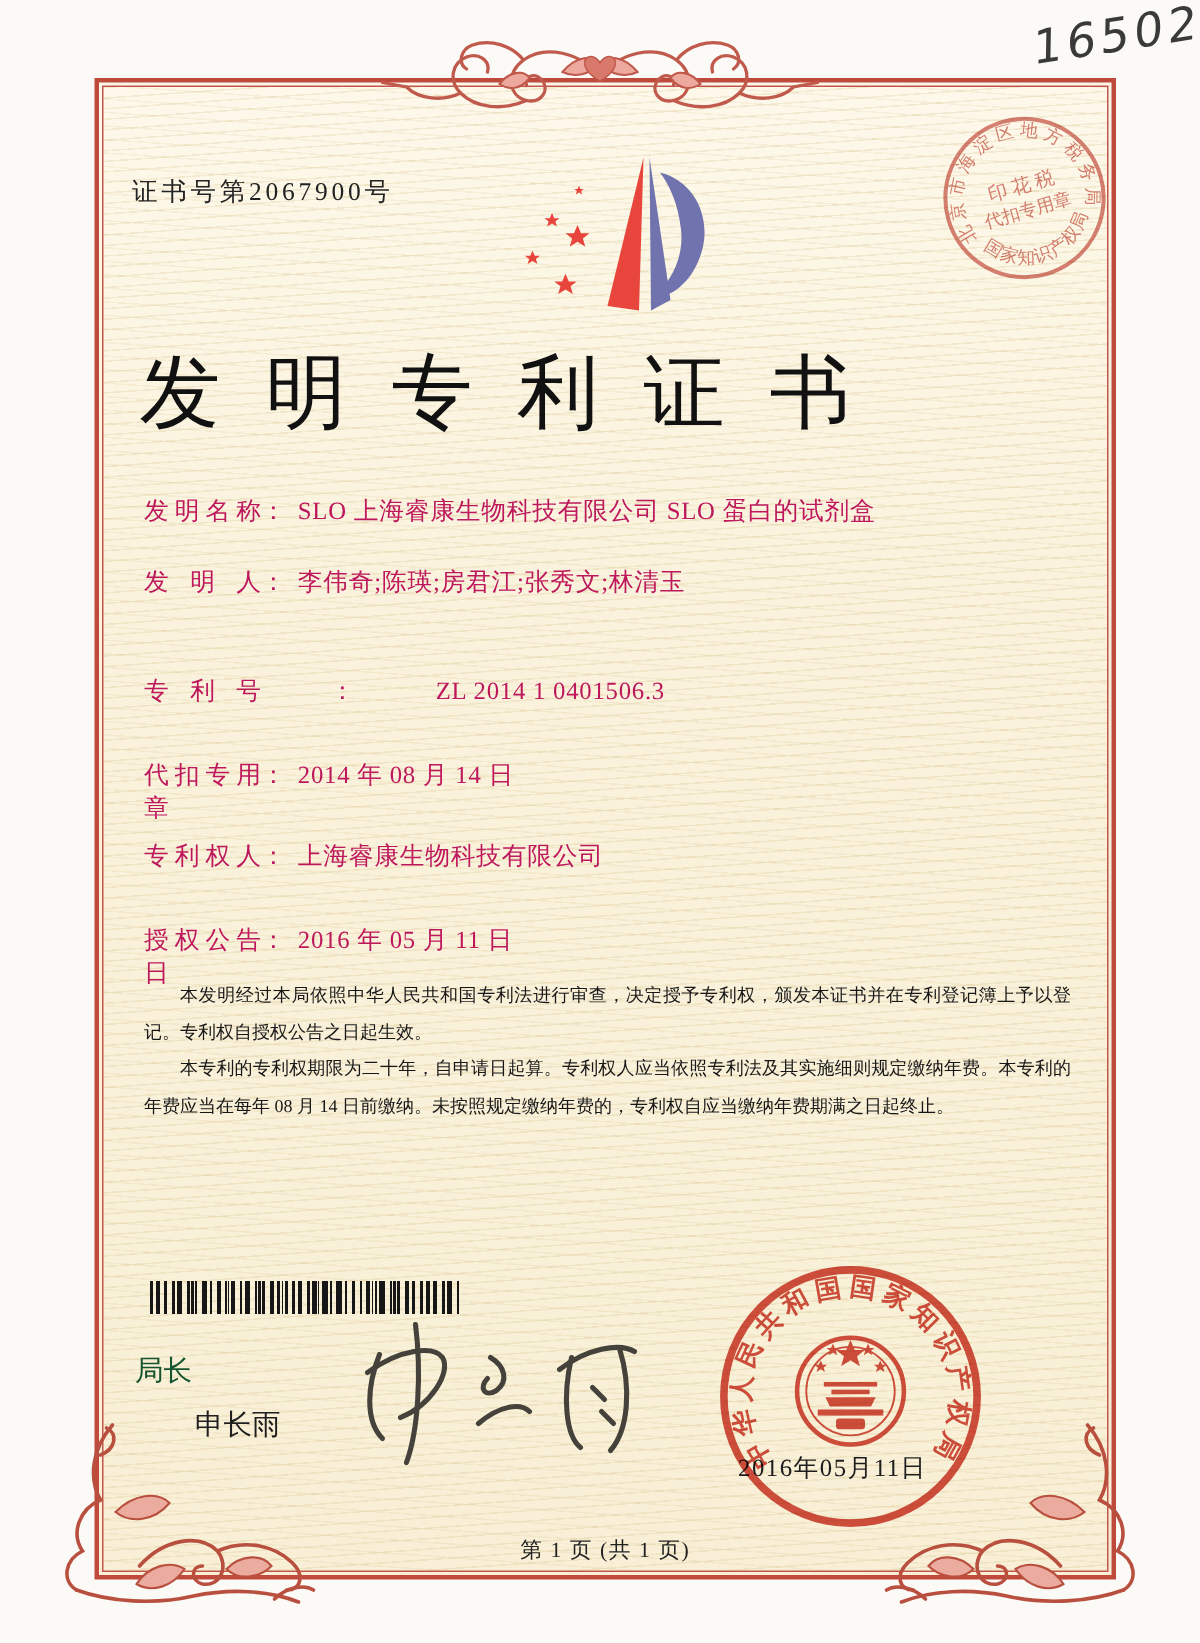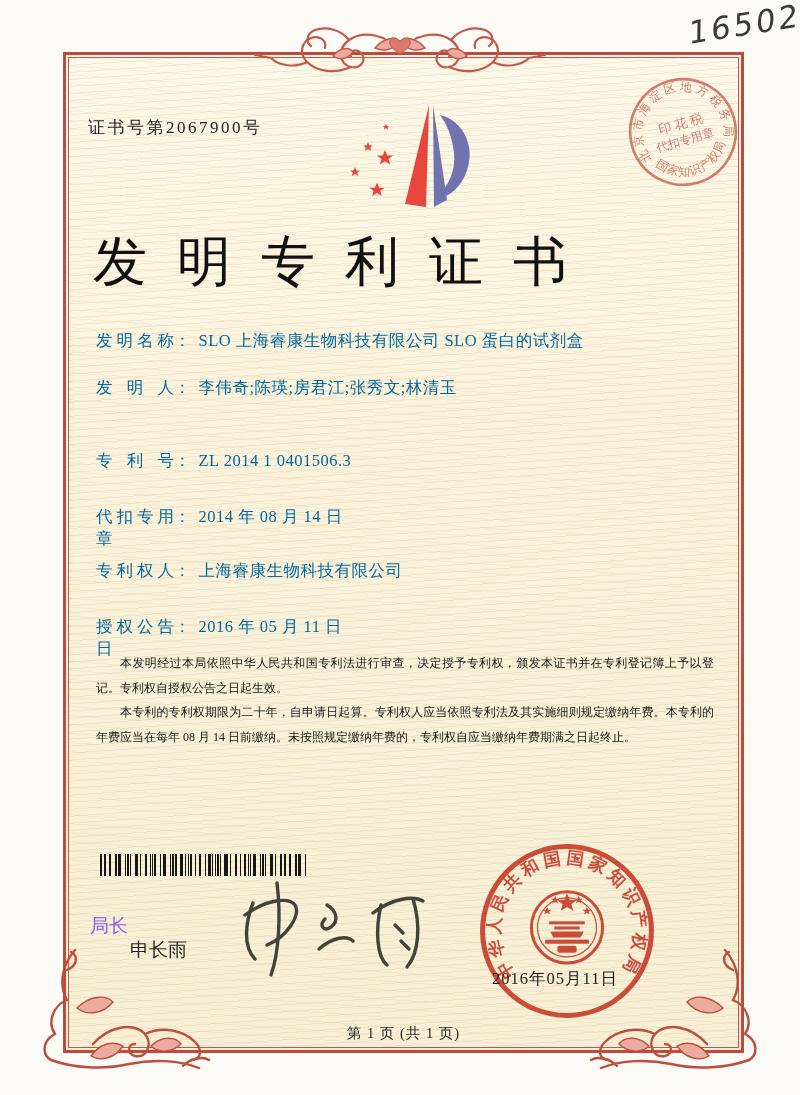--- a/index.html
+++ b/index.html
@@ -30,42 +30,42 @@
   .handwritten{
     left:688px;top:6px;font-family:"DejaVu Sans",sans-serif;
     font-size:31px;color:#3a3a3a;transform:rotate(-9deg) skewX(-10deg);
     letter-spacing:3px;
   }
   .cert-no{left:88px;top:116px;font-size:17px;letter-spacing:2.5px;color:#222;}
   .title{
     left:63px;top:226px;width:681px;text-align:left;
     font-size:54px;letter-spacing:30px;text-indent:30px;color:#111;font-weight:normal;
   }
-  .field-row{left:96px;display:flex;align-items:baseline;font-size:16.5px;color:#0369a1;}
+  .field-row{left:96px;display:flex;align-items:baseline;font-size:16.5px;color:#be185d;}
   .flabel{display:inline-block;width:78px;text-align:justify;text-align-last:justify;}
   .fcolon{margin-right:8px;}
   .fvalue{letter-spacing:0.5px;white-space:nowrap;}
-  .row-0{top:330px;} .row-1{top:377px;} .row-2{top:450px;}
+  .row-0{top:330px;} .row-1{top:377px;} .row-2{top:450px;gap:46px;}
   .row-3{top:506px;} .row-4{top:560px;} .row-5{top:616px;}
 
   .body-text{
     left:96px;top:651px;width:618px;font-size:12px;line-height:24.6px;
     text-align:justify;color:#171717;
   }
   .body-text p{margin:0;text-indent:2em;}
 
   .barcode{
     left:100px;top:854px;width:206px;height:22px;
     background-image:
       repeating-linear-gradient(90deg,#161616 0 1.5px,rgba(0,0,0,0) 1.5px 5px),
       repeating-linear-gradient(90deg,#161616 0 2px,rgba(0,0,0,0) 2px 9px),
       repeating-linear-gradient(90deg,rgba(0,0,0,0) 0 4px,#161616 4px 5px,rgba(0,0,0,0) 5px 12px);
   }
 
-  .sig-title{left:90px;top:901px;font-family:"Liberation Sans",sans-serif;font-size:19px;color:#8b5cf6;margin-top:12px;}
+  .sig-title{left:90px;top:901px;font-family:"Liberation Sans",sans-serif;font-size:19px;color:#14532d;}
   .sig-name{left:90px;top:937px;font-family:"Liberation Sans",sans-serif;font-size:19px;color:#1f1f1f;margin-left:40px;}
 
   .seal-date{left:492px;top:968px;font-size:16.5px;letter-spacing:1px;color:#1d1d1d;}
   .footer{left:63px;top:1024px;width:681px;text-align:center;font-size:14.5px;letter-spacing:1px;color:#222;}
 
   .seal-svg{left:478px;top:842px;mix-blend-mode:multiply;opacity:0.93;}
   .stamp-svg{left:623px;top:72px;mix-blend-mode:multiply;opacity:0.85;}
   .logo-svg{left:334px;top:101px;}
   .orn{pointer-events:none;}
 </style>

